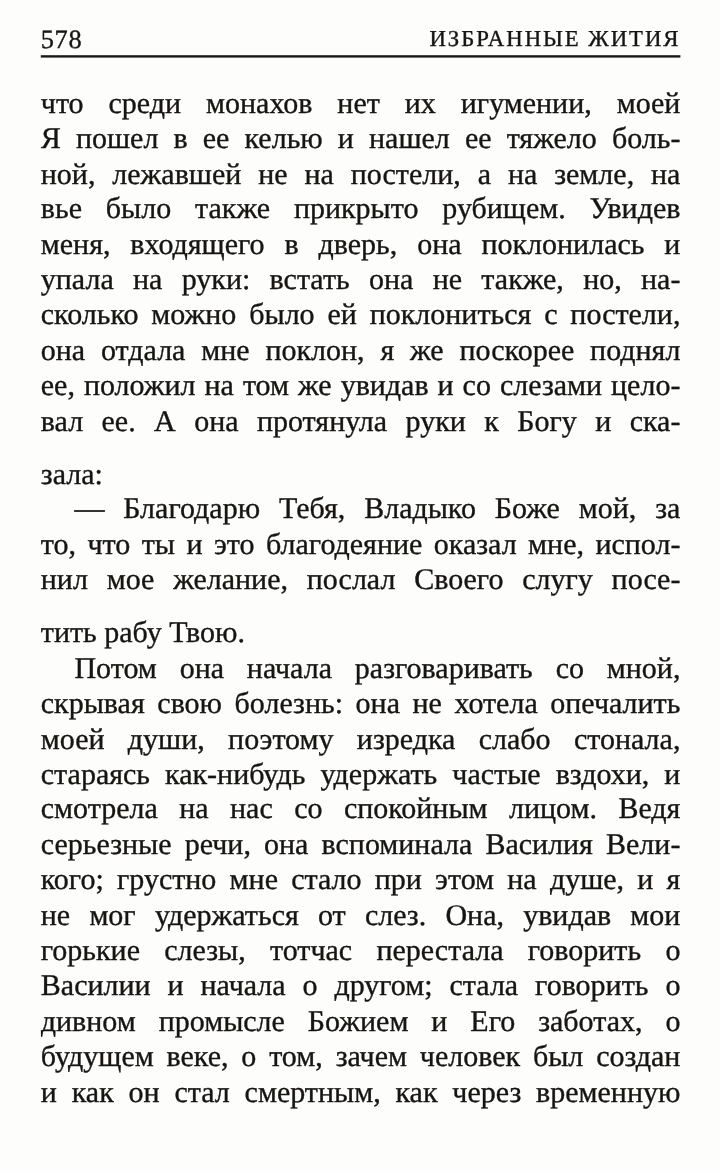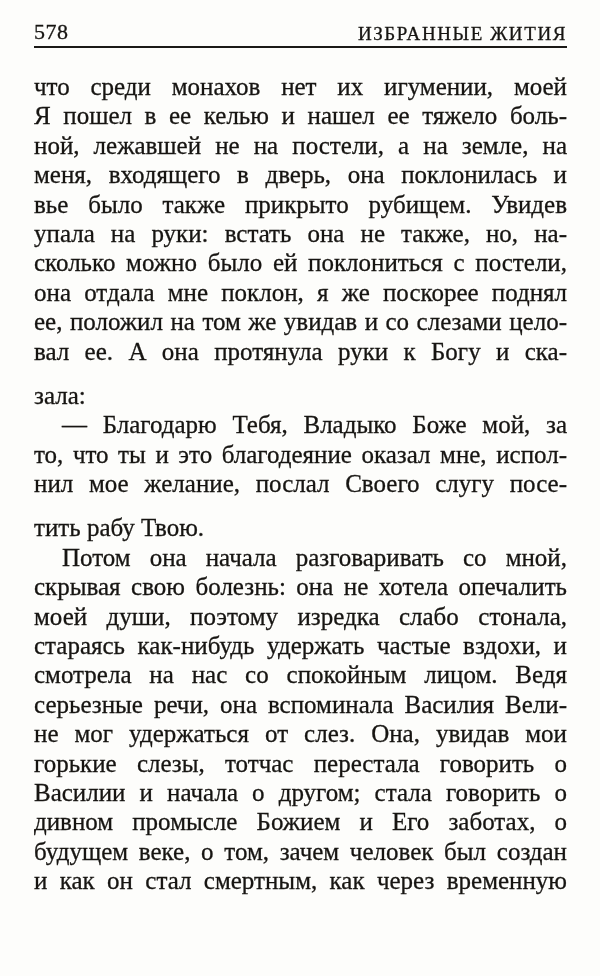--- a/index.html
+++ b/index.html
@@ -19,21 +19,21 @@
     overflow: hidden;
   }
   .header {
     position: absolute;
     top: 22px;
     left: 34px;
     width: 533px;
     height: 26px;
     display: flex;
     justify-content: space-between;
-    align-items: flex-end;
+    align-items: center;
     border-bottom: 2.5px solid #1b1916;
     padding-bottom: 3px;
     box-sizing: border-box;
   }
   .page-number {
     font-size: 22px;
     line-height: 1;
     letter-spacing: 0.5px;
   }
   .running-title {
@@ -75,42 +75,43 @@
   <div class="header">
     <span class="page-number">578</span>
     <span class="running-title">ИЗБРАННЫЕ ЖИТИЯ</span>
   </div>
 
   <div class="body-text" id="body-text">
       <div class="paragraph">
         <div class="line">что среди монахов нет их игумении, моей</div>
         <div class="line">Я пошел в ее келью и нашел ее тяжело боль-</div>
         <div class="line">ной, лежавшей не на постели, а на земле, на</div>
+        <div class="line">вье было также прикрыто рубищем. Увидев</div>
         <div class="line">меня, входящего в дверь, она поклонилась и</div>
-        <div class="line">вье было также прикрыто рубищем. Увидев</div>
         <div class="line">упала на руки: встать она не также, но, на-</div>
         <div class="line">сколько можно было ей поклониться с постели,</div>
         <div class="line">она отдала мне поклон, я же поскорее поднял</div>
         <div class="line">ее, положил на том же увидав и со слезами цело-</div>
         <div class="line">вал ее. А она протянула руки к Богу и ска-</div>
         <div class="line lastline">зала:</div>
       </div>
       <div class="paragraph">
         <div class="line indent">— Благодарю Тебя, Владыко Боже мой, за</div>
         <div class="line">то, что ты и это благодеяние оказал мне, испол-</div>
         <div class="line">нил мое желание, послал Своего слугу посе-</div>
         <div class="line lastline">тить рабу Твою.</div>
       </div>
       <div class="paragraph">
         <div class="line indent">Потом она начала разговаривать со мной,</div>
         <div class="line">скрывая свою болезнь: она не хотела опечалить</div>
         <div class="line">моей души, поэтому изредка слабо стонала,</div>
         <div class="line">стараясь как-нибудь удержать частые вздохи, и</div>
         <div class="line">смотрела на нас со спокойным лицом. Ведя</div>
         <div class="line">серьезные речи, она вспоминала Василия Вели-</div>
+        <div class="line">кого; грустно мне стало при этом на душе, и я</div>
         <div class="line">не мог удержаться от слез. Она, увидав мои</div>
         <div class="line">горькие слезы, тотчас перестала говорить о</div>
         <div class="line">Василии и начала о другом; стала говорить о</div>
         <div class="line">дивном промысле Божием и Его заботах, о</div>
         <div class="line">будущем веке, о том, зачем человек был создан</div>
         <div class="line">и как он стал смертным, как через временную</div>
       </div>
     </div>
 </div>
 

